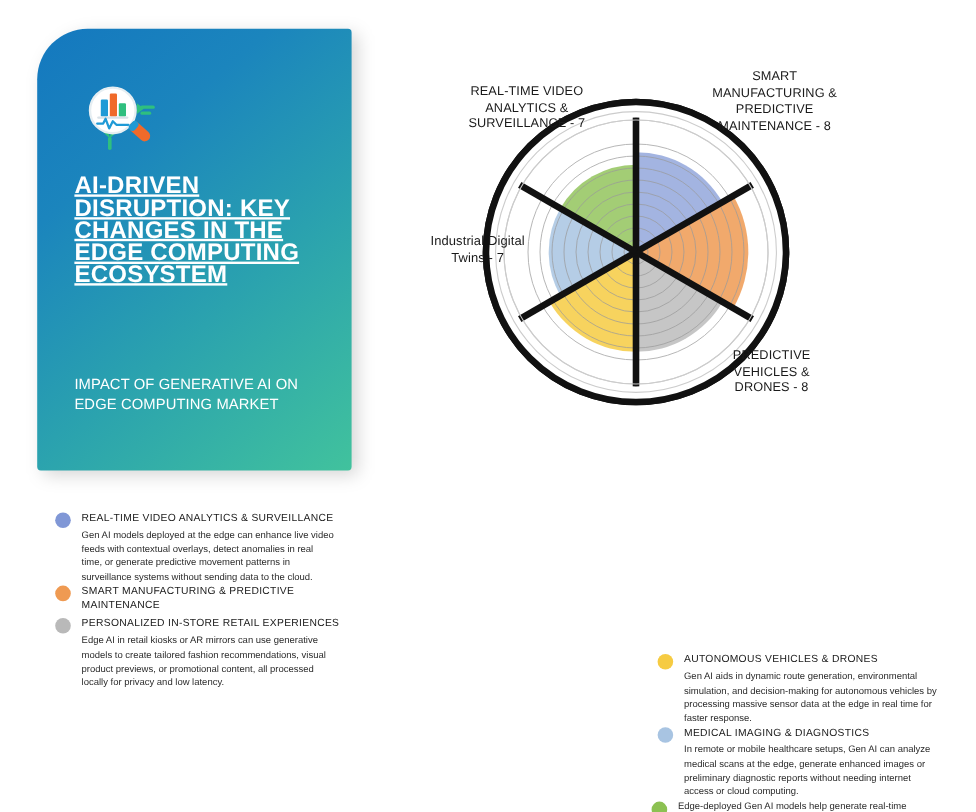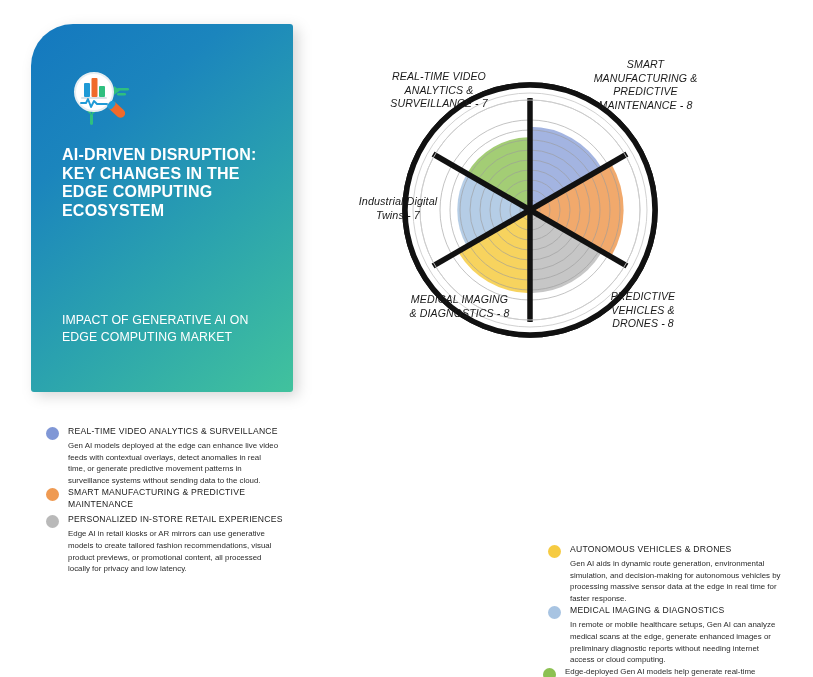--- a/index.html
+++ b/index.html
@@ -22,35 +22,36 @@
   }
   .hero{
     position:absolute;left:31px;top:24px;width:262px;height:368px;
     border-radius:42px 3px 3px 3px;
     background:linear-gradient(140deg,#1478bf 0%,#1b85bd 28%,#2ba3ae 62%,#41c29d 100%);
     overflow:hidden;
   }
   .hero-icon{position:absolute;left:36px;top:44px;width:74px;height:62px;}
   .hero-title{
     position:absolute;left:31px;top:122px;width:215px;
-    color:#ffffff;font-weight:bold;font-size:16px;line-height:18.5px;
+    color:#ffffff;font-weight:bold;font-size:20px;line-height:18.5px;
     letter-spacing:.2px;
+    text-decoration:underline;
   }
   .hero-sub{
     position:absolute;left:31px;top:288px;width:212px;
     color:#ffffff;font-weight:normal;font-size:12.3px;line-height:16.5px;
     letter-spacing:.1px;
   }
 
   
   .chart-wrap{position:absolute;left:325px;top:40px;width:480px;height:340px;}
   .chart-svg{position:absolute;left:0;top:0;}
   .axis-label{
     position:absolute;text-align:center;font-size:10.6px;line-height:13.6px;
-    color:#1a1a1a;letter-spacing:.1px;font-style:italic;
+    color:#1a1a1a;letter-spacing:.1px;
   }
   .axis-label.mixed{font-size:10.8px;}
 
   
   .legend{position:absolute;left:40px;top:425px;width:760px;height:240px;}
   .legend-row{position:absolute;left:0;width:760px;display:flex;flex-direction:column;}
   .legend-row.r1{top:0;}
   .legend-row.r2{top:118px;align-items:flex-end;}
   .legend-item{width:240px;margin-right:18px;position:relative;padding-left:28px;box-sizing:border-box;}
   .legend-item.wide{width:245px;}
@@ -198,24 +199,20 @@
       <div>MAINTENANCE - 8</div>
     </div>
 
 
     <div class="axis-label" style="left:253px;top:250px;width:130px;">
       <div>PREDICTIVE</div>
       <div>VEHICLES &amp;</div>
       <div>DRONES - 8</div>
     </div>
 
-    <div class="axis-label" style="left:62px;top:253px;width:145px;">
-      <div>MEDICAL IMAGING</div>
-      <div>&amp; DIAGNOSTICS - 8</div>
-    </div>
 
     <div class="axis-label mixed" style="left:12px;top:155px;width:122px;">
       <div>Industrial Digital</div>
       <div>Twins - 7</div>
     </div>
   </div>
 
   <div class="legend">
 
     <div class="legend-row r1">

